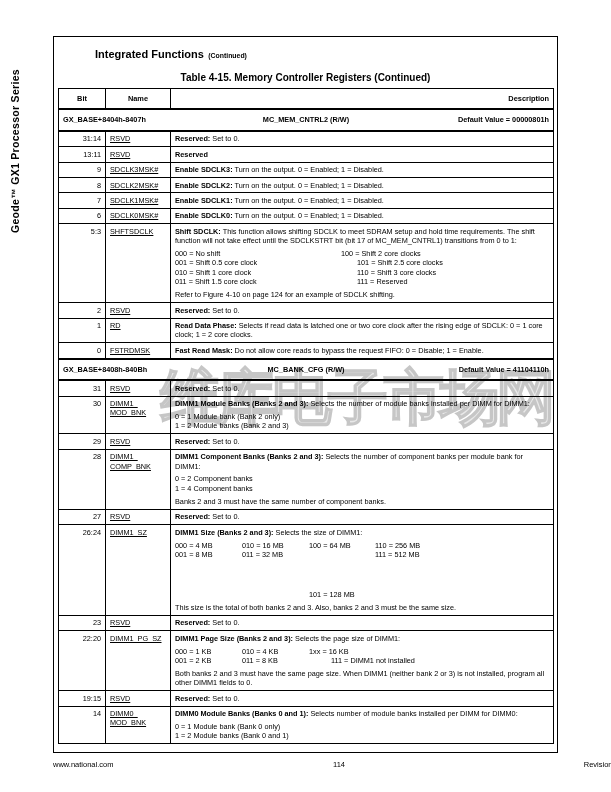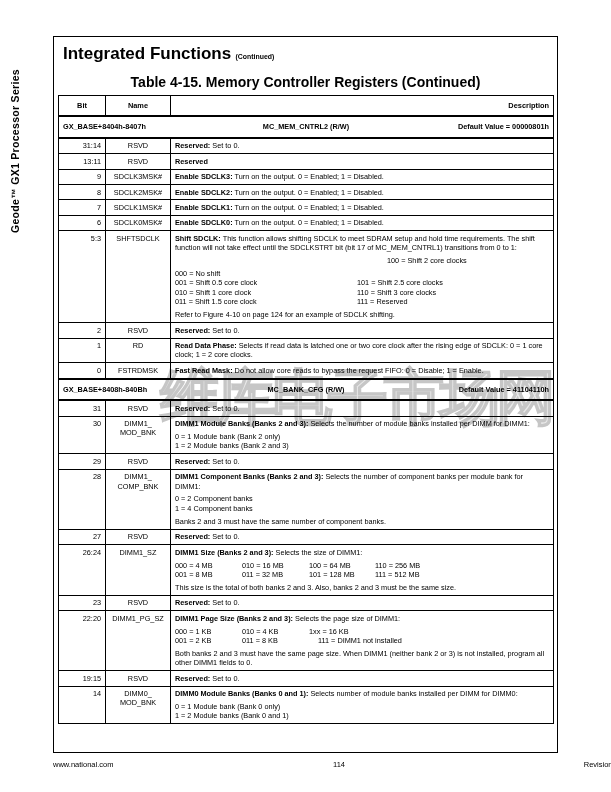--- a/index.html
+++ b/index.html
@@ -16,34 +16,34 @@
     position:absolute; left:160px; top:358px; z-index:0;
     font-size:60px; font-weight:bold; letter-spacing:-4px; white-space:nowrap;
     color:rgba(214,214,214,0.55); -webkit-text-stroke:1.4px #c6c6c6;
     pointer-events:none;
   }
   .page-box {
     position:absolute; left:53px; top:36px; width:503px; height:715px;
     border:1.3px solid #000; z-index:1; background:transparent;
   }
   .doc-header { margin:7px 0 0 9px; }
-  .doc-title { font-size:17px; font-weight:bold; }
+  .doc-title { font-size:11px; font-weight:bold;margin-left:32px; }
   .doc-cont  { font-size:6.9px;  font-weight:bold; }
-  .tbl-title { text-align:center; font-weight:bold; font-size:14px; margin-top:10px; }
+  .tbl-title { text-align:center; font-weight:bold; font-size:10px; margin-top:10px; }
 
   table.reg {
     border-collapse:collapse; table-layout:fixed;
     margin:5px 0 0 4px; width:495px;
     font-size:7.3px; line-height:9.4px;
   }
   .reg th, .reg td { border:1px solid #000; vertical-align:top; padding:2.5px 4px; }
   .reg thead th { font-weight:bold; font-size:7.4px; text-align:center; padding:5px 4px; background:transparent; }
   .reg thead th.desc-h { text-align:right; }
   td.bit-cell  { text-align:right;margin-left:20px; }
-  td.name-cell { text-align:center; white-space:pre-line; }
+  td.name-cell { white-space:pre-line;text-decoration:underline; }
   td.desc-cell b { font-weight:bold; }
   .para + .para, .para + .cols, .cols + .para, .cols + .cols { margin-top:3.5px; }
   .ccell { display:inline-block; vertical-align:top; }
   tr.sec-row td {
     border-top:2.8px solid #000; border-bottom:2.8px solid #000;
     font-weight:bold; padding:5px 4px; position:relative;
   }
   .sec-center { position:absolute; left:0; right:0; text-align:center; }
   .sec-right  { float:right;padding-left:22px; }
 
@@ -124,21 +124,21 @@
           <td class="desc-cell">
             <div class="para"><b>Enable SDCLK0:</b> Turn on the output. 0 = Enabled; 1 = Disabled.</div>
           </td>
         </tr>
         <tr>
           <td class="bit-cell">5:3</td>
           <td class="name-cell">SHFTSDCLK</td>
           <td class="desc-cell">
             <div class="para"><b>Shift SDCLK:</b> This function allows shifting SDCLK to meet SDRAM setup and hold time requirements. The shift function will not take effect until the SDCLKSTRT bit (bit 17 of MC_MEM_CNTRL1) transitions from 0 to 1:</div>
             <div class="cols">
-              <div class="cline"><span class="ccell" style="width: 212px; margin-top: 13px;">000 = No shift</span><span class="ccell">100 = Shift 2 core clocks</span></div>
+              <div class="cline"><span class="ccell" style="width: 166px;">000 = No shift</span><span class="ccell">100 = Shift 2 core clocks</span></div>
               <div class="cline"><span class="ccell" style="width: 182px;">001 = Shift 0.5 core clock</span><span class="ccell">101 = Shift 2.5 core clocks</span></div>
               <div class="cline"><span class="ccell" style="width: 182px;">010 = Shift 1 core clock</span><span class="ccell">110 = Shift 3 core clocks</span></div>
               <div class="cline"><span class="ccell" style="width: 182px;">011 = Shift 1.5 core clock</span><span class="ccell">111 = Reserved</span></div>
             </div>
             <div class="para">Refer to Figure 4-10 on page 124 for an example of SDCLK shifting.</div>
           </td>
         </tr>
         <tr>
           <td class="bit-cell">2</td>
           <td class="name-cell">RSVD</td>
@@ -209,40 +209,40 @@
             <div class="para"><b>Reserved:</b> Set to 0.</div>
           </td>
         </tr>
         <tr>
           <td class="bit-cell">26:24</td>
           <td class="name-cell">DIMM1_SZ</td>
           <td class="desc-cell">
             <div class="para"><b>DIMM1 Size (Banks 2 and 3):</b> Selects the size of DIMM1:</div>
             <div class="cols">
               <div class="cline"><span class="ccell" style="width: 67px;">000 = 4 MB</span><span class="ccell" style="width: 67px;">010 = 16 MB</span><span class="ccell" style="width: 66px;">100 = 64 MB</span><span class="ccell">110 = 256 MB</span></div>
-              <div class="cline"><span class="ccell" style="width: 67px;">001 = 8 MB</span><span class="ccell" style="width: 67px;">011 = 32 MB</span><span class="ccell" style="width: 66px;">101 = 128 MB</span><span class="ccell">111 = 512 MB</span></div>
+              <div class="cline"><span class="ccell" style="width: 67px;">001 = 8 MB</span><span class="ccell" style="width: 67px;">011 = 32 MB</span><span class="ccell" style="width: 66px; margin-top: 40px;">101 = 128 MB</span><span class="ccell">111 = 512 MB</span></div>
             </div>
             <div class="para">This size is the total of both banks 2 and 3. Also, banks 2 and 3 must be the same size.</div>
           </td>
         </tr>
         <tr>
           <td class="bit-cell">23</td>
           <td class="name-cell">RSVD</td>
           <td class="desc-cell">
             <div class="para"><b>Reserved:</b> Set to 0.</div>
           </td>
         </tr>
         <tr>
           <td class="bit-cell">22:20</td>
           <td class="name-cell">DIMM1_PG_SZ</td>
           <td class="desc-cell">
             <div class="para"><b>DIMM1 Page Size (Banks 2 and 3):</b> Selects the page size of DIMM1:</div>
             <div class="cols">
               <div class="cline"><span class="ccell" style="width: 67px;">000 = 1 KB</span><span class="ccell" style="width: 67px;">010 = 4 KB</span><span class="ccell">1xx = 16 KB</span></div>
-              <div class="cline"><span class="ccell" style="width: 67px;">001 = 2 KB</span><span class="ccell" style="width: 76px;">011 = 8 KB</span><span class="ccell">111 = DIMM1 not installed</span></div>
+              <div class="cline"><span class="ccell" style="width: 67px;">001 = 2 KB</span><span class="ccell" style="width: 89px;">011 = 8 KB</span><span class="ccell">111 = DIMM1 not installed</span></div>
             </div>
             <div class="para">Both banks 2 and 3 must have the same page size. When DIMM1 (neither bank 2 or 3) is not installed, program all other DIMM1 fields to 0.</div>
           </td>
         </tr>
         <tr>
           <td class="bit-cell">19:15</td>
           <td class="name-cell">RSVD</td>
           <td class="desc-cell">
             <div class="para"><b>Reserved:</b> Set to 0.</div>
           </td>

